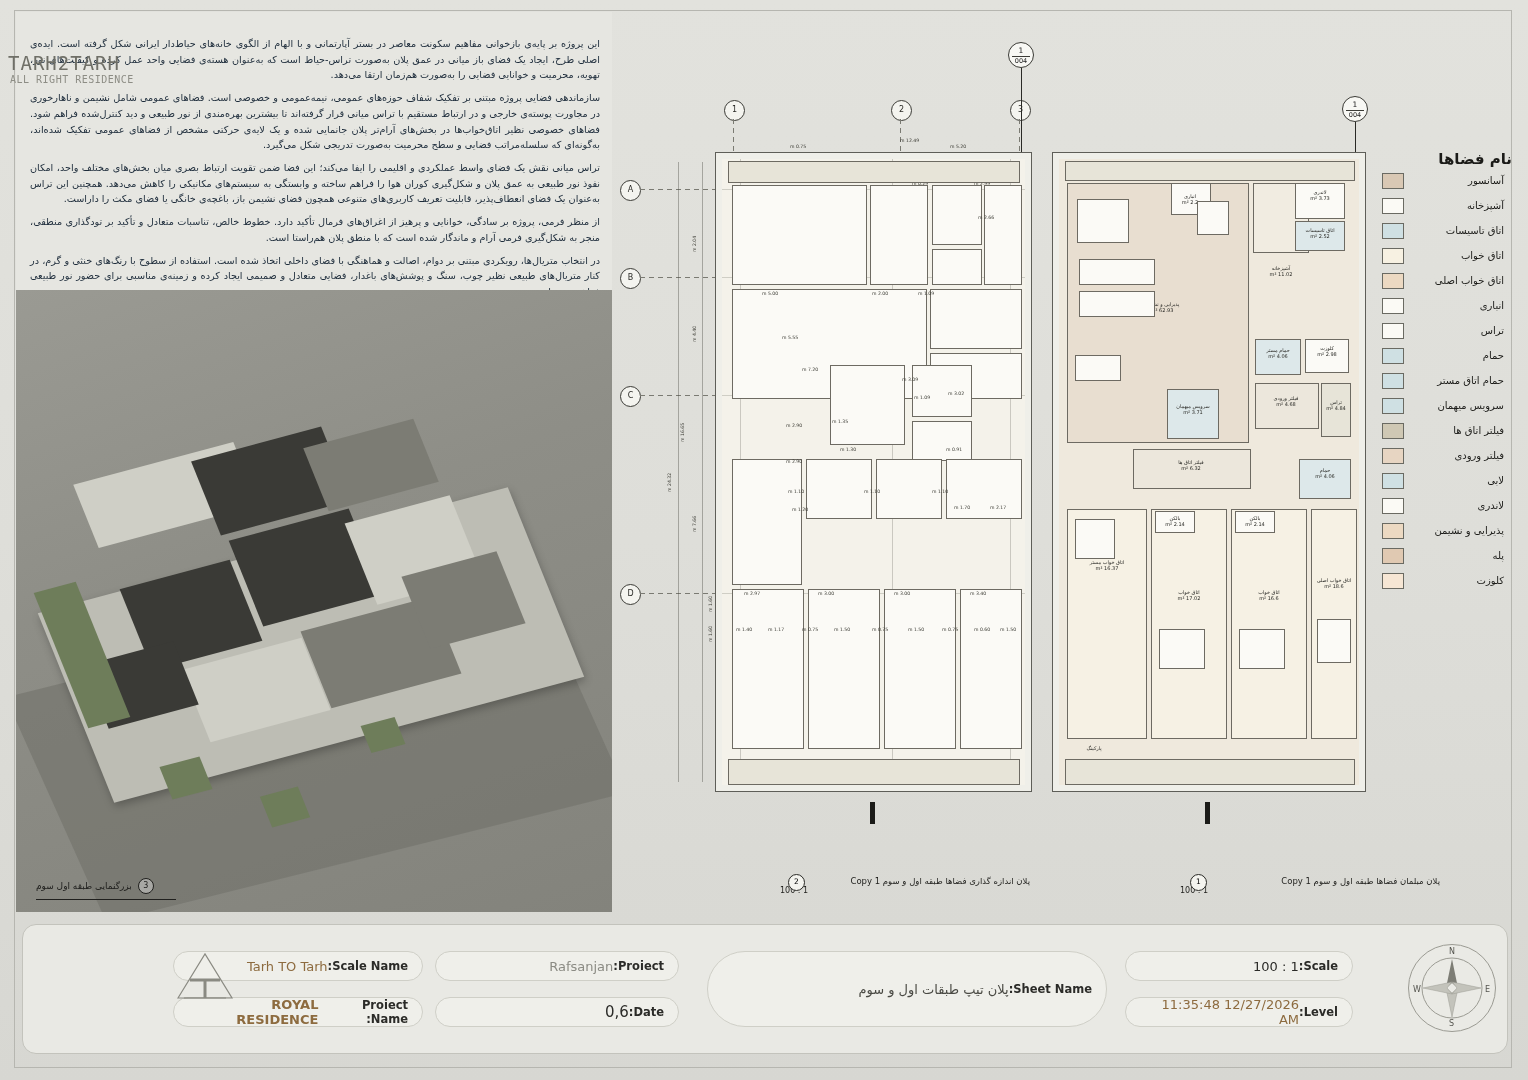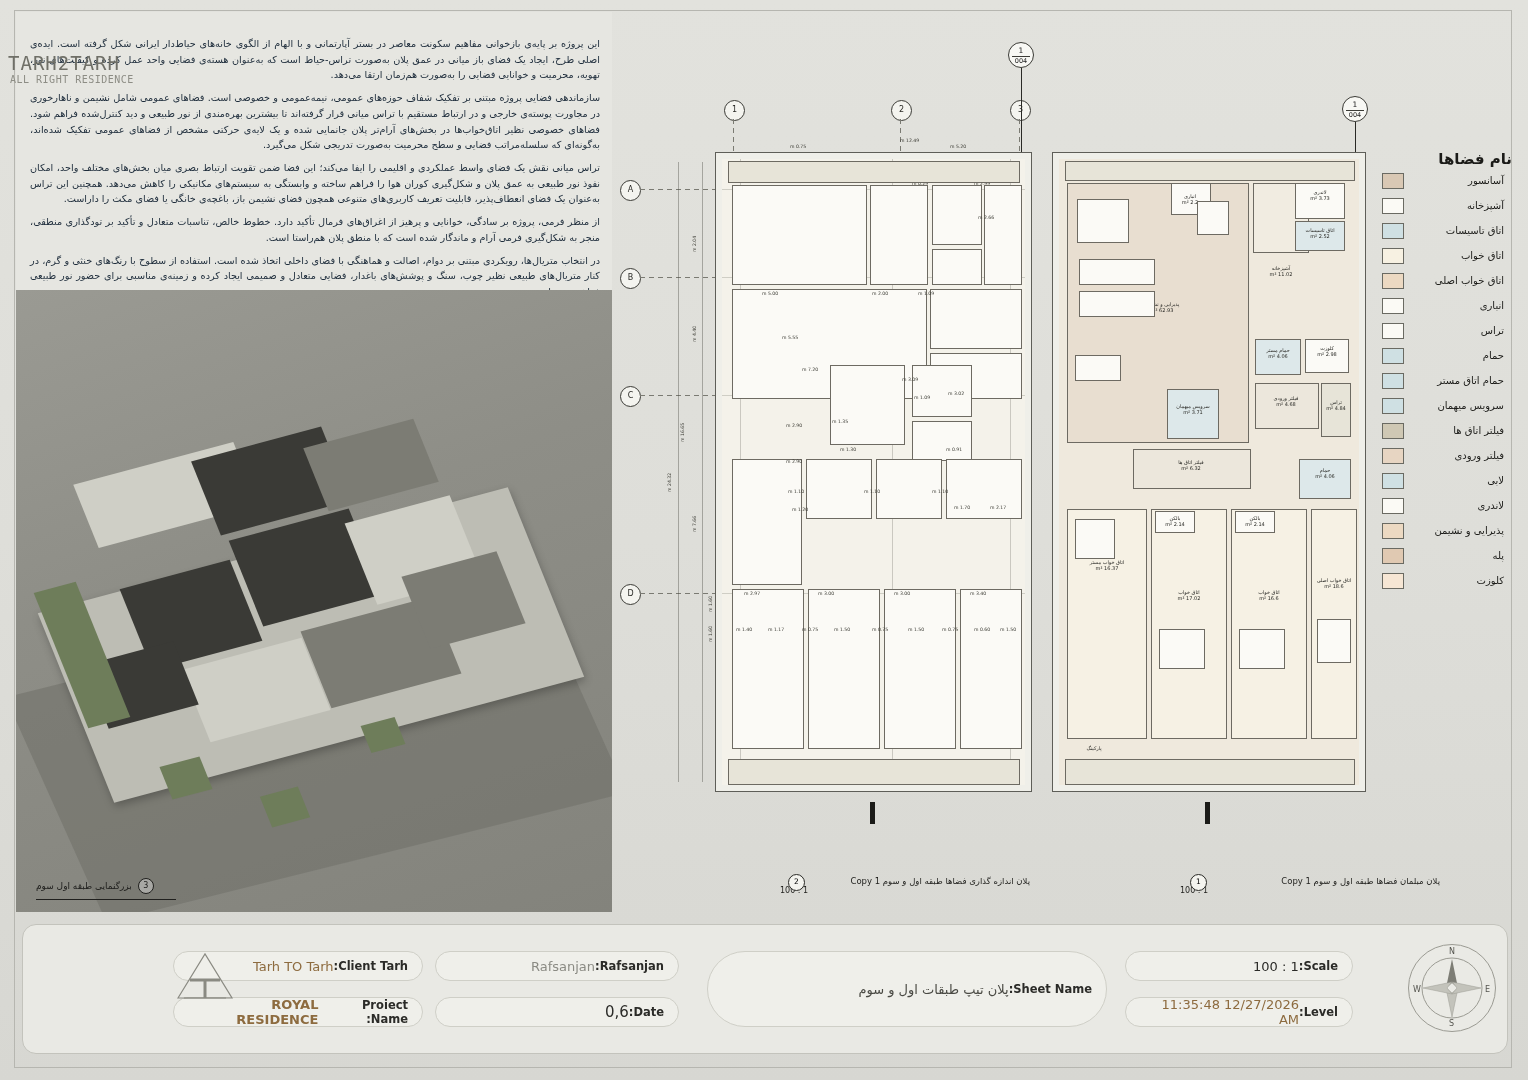--- a/index.html
+++ b/index.html
@@ -560,31 +560,31 @@
     </div>
     <div class="legend-row">
       <div class="legend-swatch" style="background:#f6e6d4;"></div>
       <div class="legend-label">کلوزت</div>
     </div>
   </div>
 
   <div class="titleblock">
 
     <div class="tb-field" style="left:150px;top:26px;width:250px;">
-      <span class="tb-label">Client Tarh:</span>
+      <span class="tb-label">Scale Name:</span>
       <span class="tb-value">Tarh TO Tarh</span>
     </div>
 
     <div class="tb-field" style="left:150px;top:72px;width:250px;">
       <span class="tb-label">Proiect Name:</span>
       <span class="tb-value" style="font-weight:bold;">ROYAL RESIDENCE</span>
     </div>
 
     <div class="tb-field" style="left:412px;top:26px;width:244px;">
-      <span class="tb-label">Rafsanjan:</span>
+      <span class="tb-label">Proiect:</span>
       <span class="tb-value grey">Rafsanjan</span>
     </div>
 
     <div class="tb-field" style="left:412px;top:72px;width:244px;">
       <span class="tb-label">Date:</span>
       <span class="tb-value dark">0,6</span>
     </div>
 
     <div class="tb-field" style="left:684px;top:26px;width:400px;height:76px;border-radius:38px;">
       <span class="tb-label">Sheet Name:</span>

